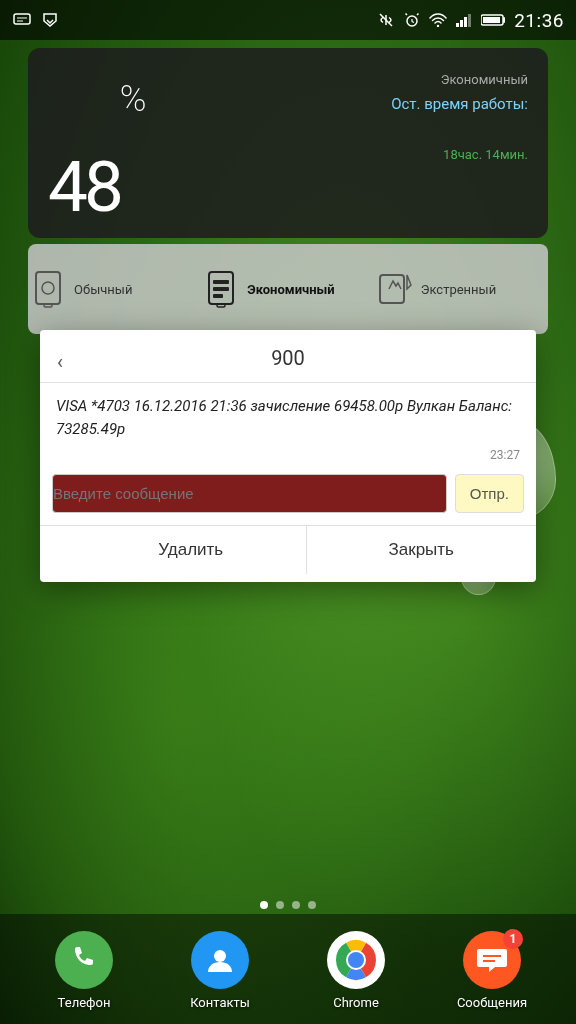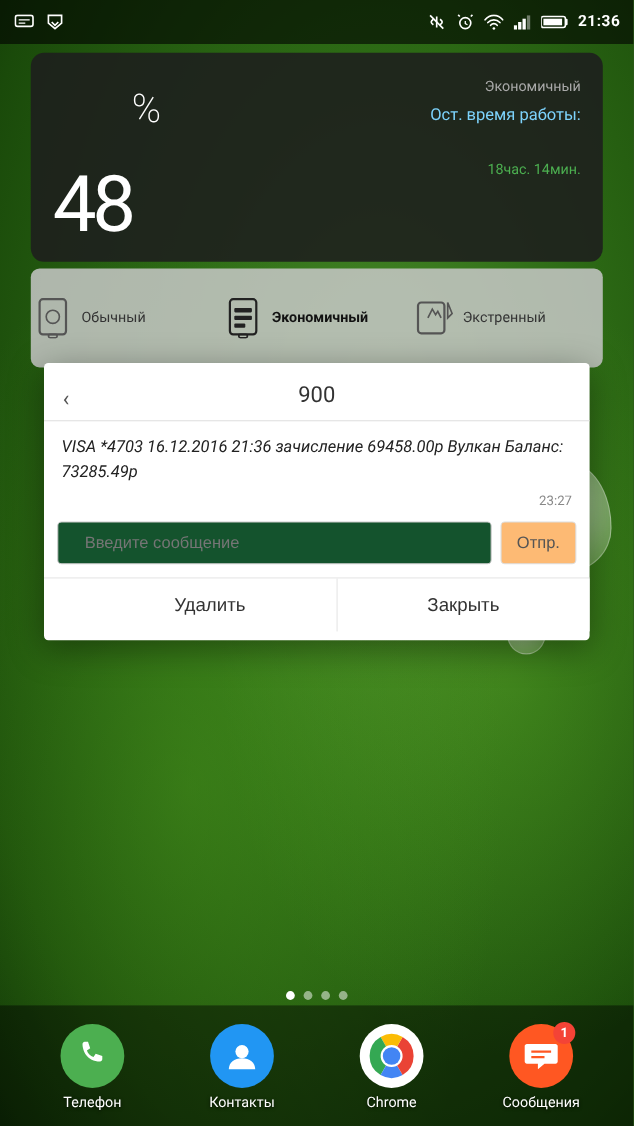--- a/index.html
+++ b/index.html
@@ -232,30 +232,30 @@
       display: flex;
       align-items: center;
       padding: 8px 12px;
       gap: 8px;
     }
 
     .dialog-input {
       flex: 1;
       border: 1px solid #ccc;
       border-radius: 4px;
-      padding: 10px 24px;
+      padding: 10px 0;
       font-size: 15px;
       color: #aaa;
       outline: none;
-      background: #14532d;
+      background: #7f1d1d;
     }
 
     .dialog-send-btn {
       padding: 10px 14px;
-      background: #fdba74;
+      background: #fef9c3;
       border: 1px solid #ddd;
       border-radius: 4px;
       font-size: 15px;
       color: #555;
       cursor: pointer;
       white-space: nowrap;
     }
 
     .dialog-buttons {
       display: flex;
@@ -357,23 +357,23 @@
       border-radius: 50%;
       color: white;
       font-size: 12px;
       display: flex;
       align-items: center;
       justify-content: center;
       font-weight: bold;
     }
 
     .time-display {
-      font-size: 14px;
-      color: white;
-      font-weight: 700;
+      font-size: 19px;
+      color: white;
+      font-weight: 400;
       letter-spacing: 0.5px;
     }
   </style>
 </head>
 <body>
 
 <div class="wallpaper">
   <div class="drop" style="width:80px;height:100px;top:420px;right:20px;"></div>
   <div class="drop" style="width:50px;height:65px;top:480px;right:50px;"></div>
   <div class="drop" style="width:35px;height:45px;top:550px;right:80px;"></div>

